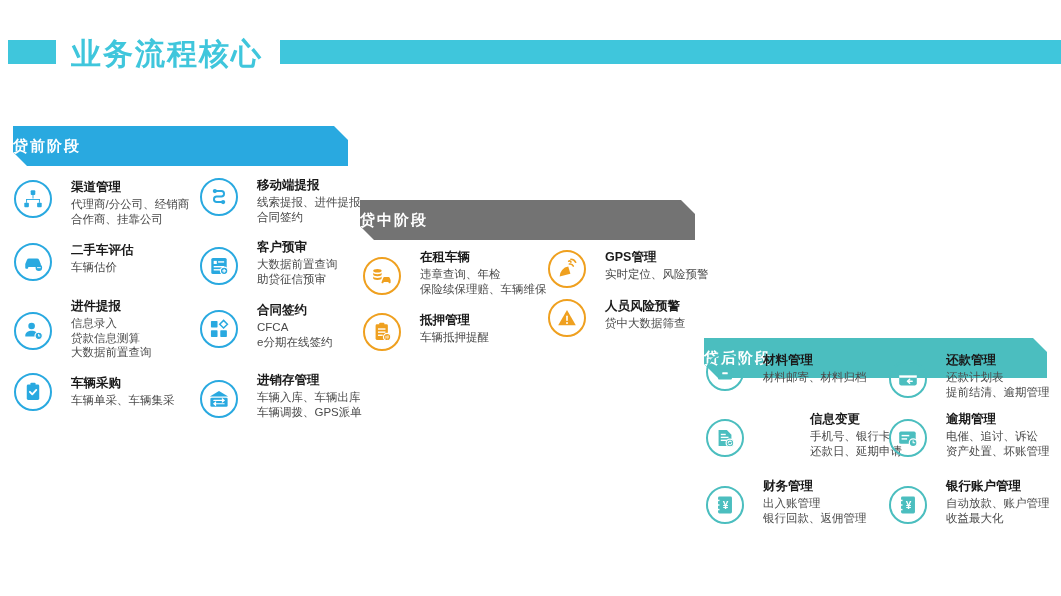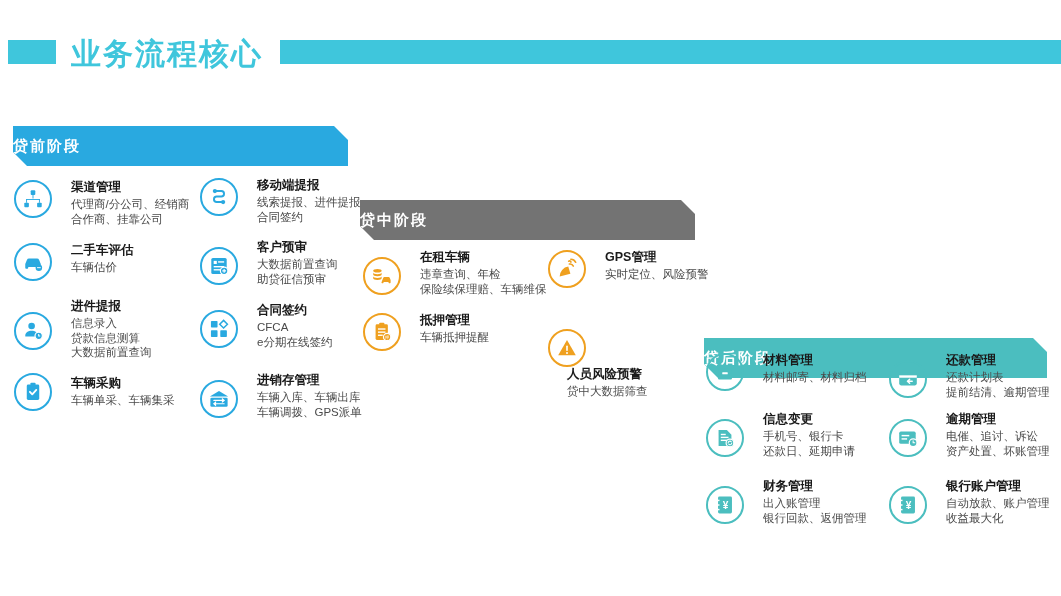--- a/index.html
+++ b/index.html
@@ -242,21 +242,21 @@
       <path d="M14.6 6.6a3.9 3.9 0 0 1 4.3 2.2" stroke="currentColor" stroke-width="1.7" fill="none" stroke-linecap="round"></path>
       <path d="M16.2 1.4a5.9 5.9 0 0 1 5.3 3.3" stroke="currentColor" stroke-width="1.7" fill="none" stroke-linecap="round"></path>
     </svg>
   </div>
   <div class="item-text">
     <div class="item-title">GPS管理</div>
     <div class="item-desc">实时定位、风险预警</div>
   </div>
 </div>
 
-<div class="item" style="left:548px;top:329px;flex-direction:column;">
+<div class="item" style="left:548px;top:299px;">
   <div class="icon-circle orange-ico">
     <svg width="22" height="22" viewBox="0 0 24 24" fill="currentColor">
       <path d="M12 3.4l9.6 16.6H2.4z"></path>
       <rect x="11.1" y="9.2" width="1.8" height="6" fill="#fff" rx="0.8"></rect>
       <circle cx="12" cy="17.4" r="1.1" fill="#fff"></circle>
     </svg>
   </div>
   <div class="item-text">
     <div class="item-title">人员风险预警</div>
     <div class="item-desc">贷中大数据筛查</div>
@@ -274,21 +274,21 @@
       <rect x="4.4" y="9.4" width="15.2" height="10.8" rx="1.2"></rect>
       <rect x="9" y="12.2" width="6" height="2.2" fill="#fff" rx="0.6"></rect>
     </svg>
   </div>
   <div class="item-text">
     <div class="item-title">材料管理</div>
     <div class="item-desc">材料邮寄、材料归档</div>
   </div>
 </div>
 
-<div class="item" style="left:706px;top:412px;">
+<div class="item" style="left:706px;top:412px;gap:47px;">
   <div class="icon-circle teal-ico" style="margin-top:7px;">
     <svg width="22" height="22" viewBox="0 0 24 24" fill="currentColor">
       <path d="M5 3.4h9l5 5v12.2H5z"></path>
       <rect x="7.4" y="7.4" width="5.4" height="1.5" fill="#fff"></rect>
       <rect x="7.4" y="10.6" width="8.4" height="1.5" fill="#fff"></rect>
       <rect x="7.4" y="13.8" width="8.4" height="1.5" fill="#fff"></rect>
       <circle cx="17.4" cy="17.4" r="4.2" fill="currentColor" stroke="#fff" stroke-width="1.3"></circle>
       <path d="M15.4 17.4a2 2 0 0 1 3.4-1.4M19.4 17.4a2 2 0 0 1-3.4 1.4" stroke="#fff" stroke-width="1.1" fill="none" stroke-linecap="round"></path>
     </svg>
   </div>

